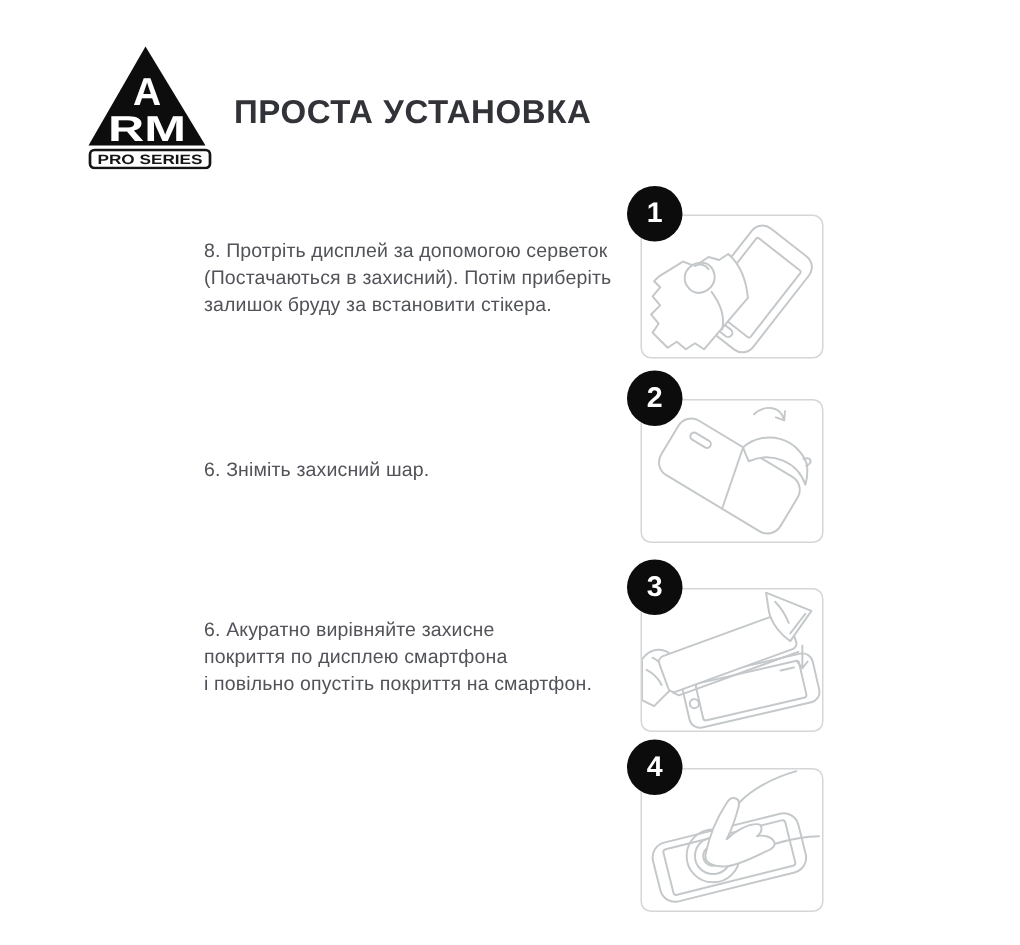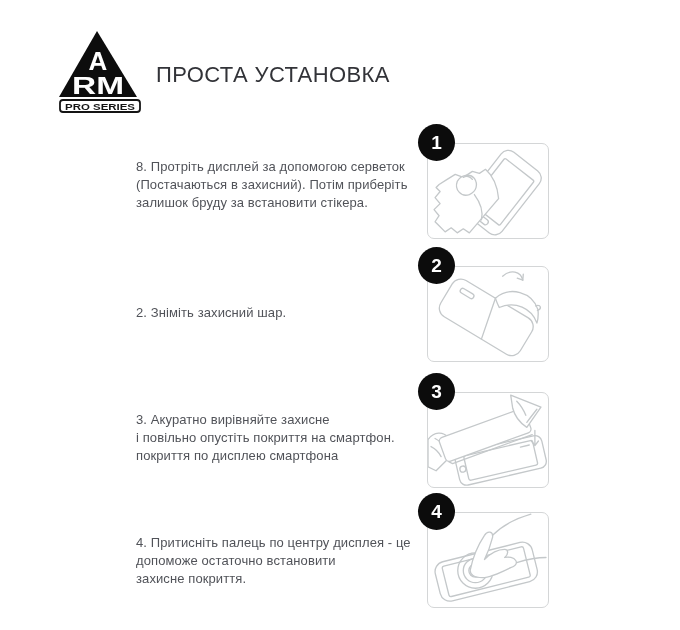--- a/index.html
+++ b/index.html
@@ -4,21 +4,21 @@
 <style>
   html,body{margin:0;padding:0;background:#fff;}
   .page{
     position:relative;width:680px;height:630px;background:#ffffff;
     font-family:"Liberation Sans", sans-serif;overflow:hidden;
   }
   
   .logo{position:absolute;left:57px;top:29px;width:86px;height:84px;}
   .page-title{
     position:absolute;left:156px;top:62px;
-    font-size:22px;font-weight:400;color:#323338;letter-spacing:.4px;
+    font-size:22px;font-weight:700;color:#323338;letter-spacing:.4px;
     white-space:nowrap;
   }
   
   .step-text{
     position:absolute;left:136px;width:300px;
     font-size:13px;line-height:18px;color:#515359;letter-spacing:.1px;
   }
   #text-1{top:158px}
   #text-2{top:304px}
   #text-3{top:411px}
@@ -79,44 +79,44 @@
                  C65 32 69 43 70 54 L41 88 L35 84 L29 88 L23 83 L17 87 L11 81
                  L7 77 L11 71 L6 65 L12 59 L7 53 L12 47 L8 43 Z"></path>
         <path fill="#fff" d="M29 37 C33 30 42 29 46 34 C50 40 48 47 41 50 C33 53 26 45 29 37 Z"></path>
         <path d="M35 33 C38 31 42 32 44 35"></path>
         <path d="M46 50 C52 58 55 66 53 75"></path>
       </g>
     </svg>
   </div>
 
   <div class="step-text" id="text-2">
-    <div>2. Зніміть захисний шар.</div>
+    <div>6. Зніміть захисний шар.</div>
   </div>
   <div class="illus" id="box-2">
     <div class="badge">2</div>
     <svg viewBox="0 0 119 93">
       <g class="s">
         <g transform="translate(2,-4) rotate(31 58 54)">
           <rect x="10" y="34" width="92" height="42" rx="10"></rect>
           <rect x="20" y="42" width="15" height="5" rx="2.5"></rect>
           <path d="M54 34 L63 76"></path>
           <path fill="#fff" d="M54 34 C60 16 82 10 96 22 C99 26 101 30 102 34
                    C90 24 72 26 62 40 C59 38 56 36 54 34 Z"></path>
           <path d="M92 20 C96 16 99 19 96 23"></path>
         </g>
         <path d="M74 9 C82 2 92 4 94 13"></path>
         <path d="M94 13 l-5.5 -2 M94 13 l0.5 -6"></path>
       </g>
     </svg>
   </div>
 
   <div class="step-text" id="text-3">
-    <div>3. Акуратно вирівняйте захисне</div>
+    <div>6. Акуратно вирівняйте захисне</div>
+    <div>покриття по дисплею смартфона</div>
     <div>і повільно опустіть покриття на смартфон.</div>
-    <div>покриття по дисплею смартфона</div>
   </div>
   <div class="illus" id="box-3">
     <div class="badge">3</div>
     <svg viewBox="0 0 119 93">
       <g class="s">
         <g transform="rotate(-13 73 66)">
           <rect x="28" y="50" width="88" height="33" rx="7"></rect>
           <rect x="37" y="54" width="70" height="25" rx="2"></rect>
           <path d="M94 58 h9"></path>
           <circle cx="33.5" cy="66.5" r="3"></circle>
@@ -127,25 +127,20 @@
           <rect x="12" y="28" width="90" height="25" rx="4" fill="#fff"></rect>
           <path d="M14 53 l3 3 h84"></path>
         </g>
         <path fill="#fff" d="M82 2 L112 14 L98 34 C92 30 86 23 84 15 Z"></path>
         <path d="M88 8 C92 12 95 17 97 22 M108 16 C104 21 101 25 98 29"></path>
         <path d="M106 37 v15 M106 52 l-3.5 -4.5 M106 52 l3.5 -4.5"></path>
       </g>
     </svg>
   </div>
 
-  <div class="step-text" id="text-4">
-    <div>4. Притисніть палець по центру дисплея - це</div>
-    <div>допоможе остаточно встановити</div>
-    <div>захисне покриття.</div>
-  </div>
   <div class="illus" id="box-4">
     <div class="badge">4</div>
     <svg viewBox="0 0 119 93">
       <g class="s">
         <g transform="rotate(-14 58 57)">
           <rect x="8" y="38" width="99" height="40" rx="10"></rect>
           <rect x="16" y="42.5" width="83" height="31" rx="2"></rect>
         </g>
         <circle cx="47" cy="57" r="6.5"></circle>
         <circle cx="47" cy="57" r="12"></circle>

